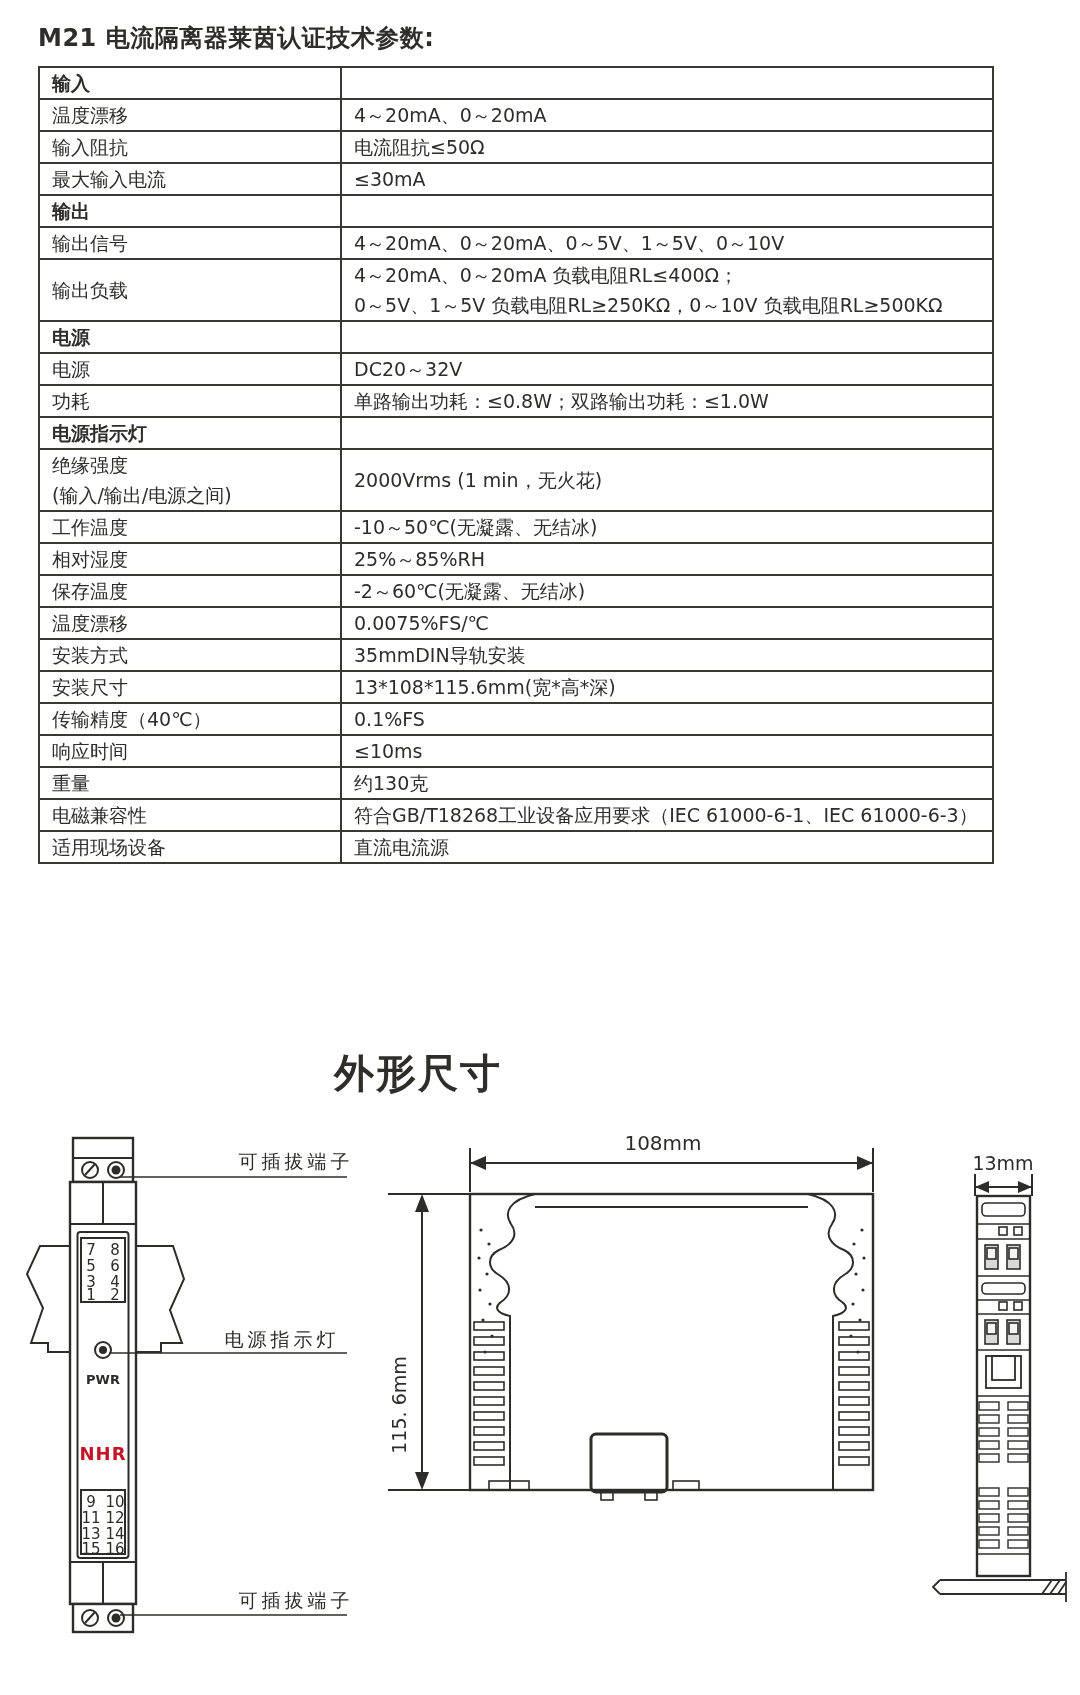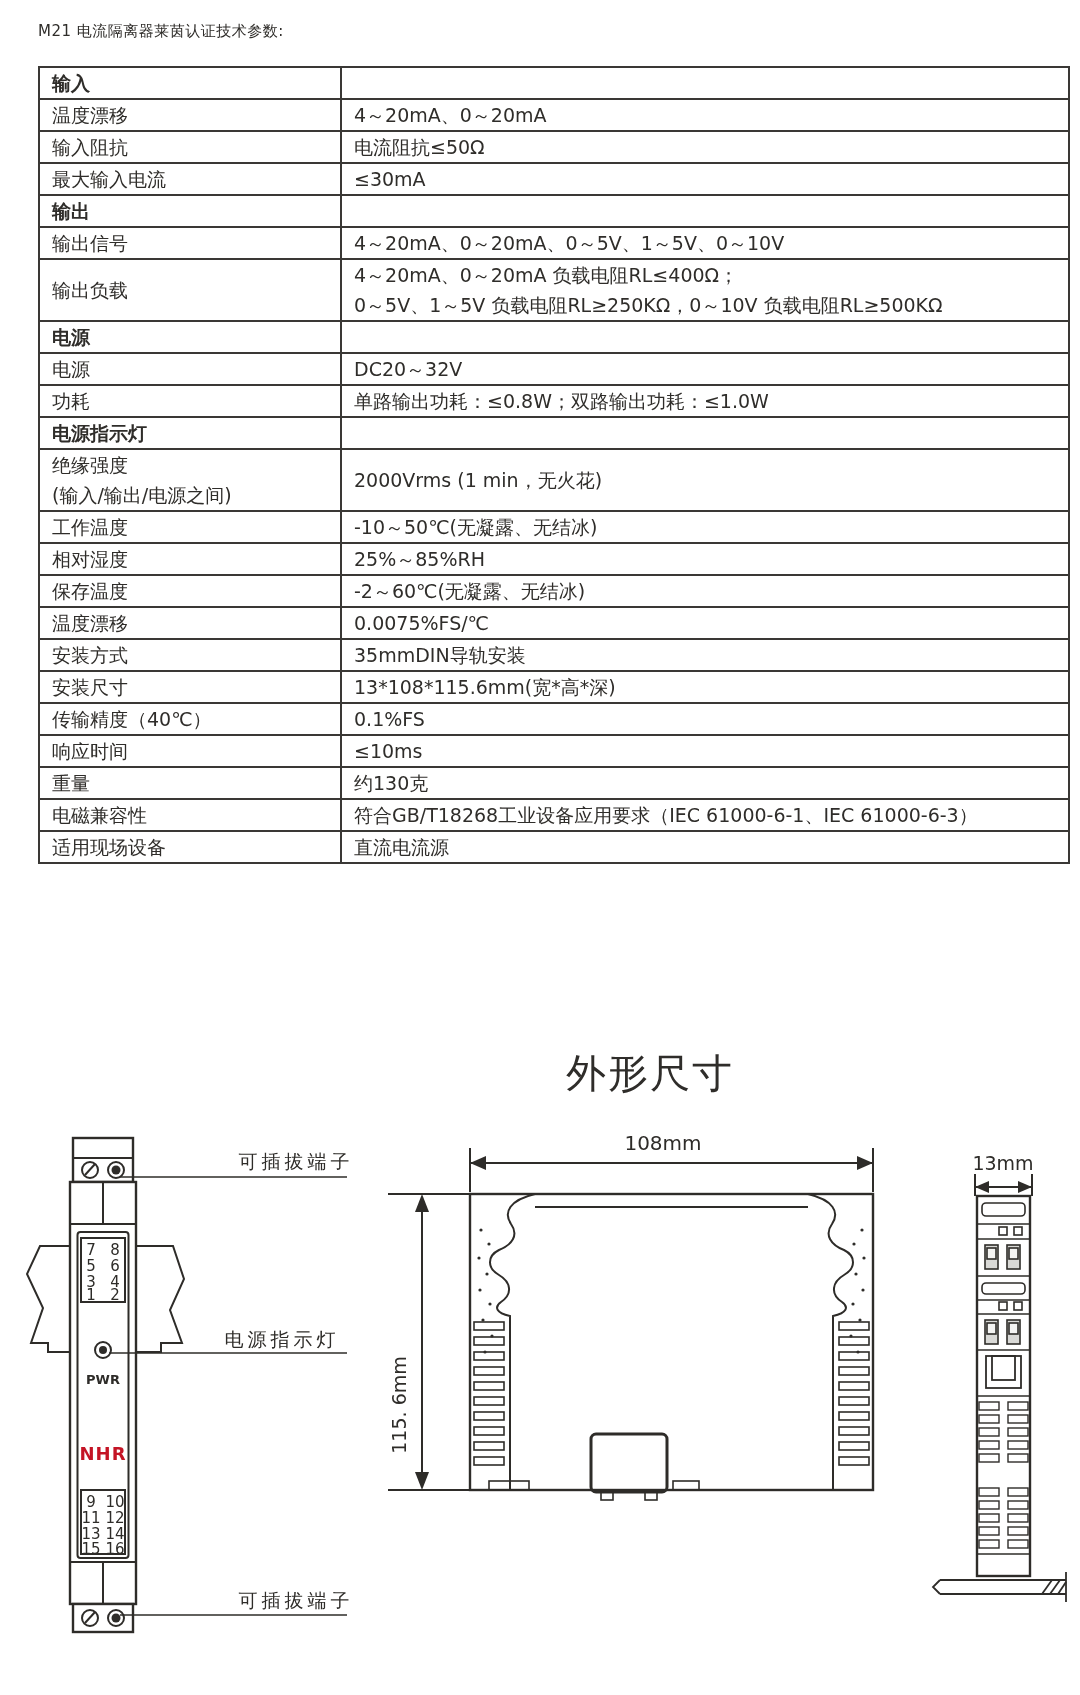--- a/index.html
+++ b/index.html
@@ -1,26 +1,26 @@
 <!DOCTYPE html>
 <html><head>
 <meta charset="utf-8">
 <style>
   html,body{margin:0;padding:0;background:#ffffff;}
   body{width:1080px;height:1695px;position:relative;overflow:hidden;
        font-family:"DejaVu Sans","Liberation Sans",sans-serif;color:#2f2d2a;}
   .page{position:absolute;inset:0;}
-  .doc-title{position:absolute;left:38px;top:22px;font-size:15px;font-weight:400;letter-spacing:0.5px;}
-  table.spec{position:absolute;left:38px;top:66px;width:1032px;border-collapse:collapse;table-layout:fixed;}
+  .doc-title{position:absolute;left:38px;top:22px;font-size:24px;font-weight:700;letter-spacing:0.5px;}
+  table.spec{position:absolute;left:38px;top:66px;width:956px;border-collapse:collapse;table-layout:fixed;}
   table.spec td{border:2px solid #3a3835;font-size:19px;line-height:30px;padding:0 12px;
                 vertical-align:middle;white-space:pre-line;}
   table.spec td.c1{width:276px;}
   tr.sec td.c1{font-weight:700;}
-  .outline-title{position:absolute;left:334px;top:1046px;width:400px;text-align:right;
-                 font-size:40px;font-weight:400;letter-spacing:2px;}
+  .outline-title{position:absolute;left:334px;top:1046px;width:400px;text-align:left;
+                 font-size:40px;font-weight:700;letter-spacing:2px;}
   svg.drawings{position:absolute;left:0;top:1040px;}
   svg text{font-family:"DejaVu Sans","Liberation Sans",sans-serif;}
 </style>
 </head>
 <body>
 
 <div class="page">
 
   <div class="doc-title">M21 电流隔离器莱茵认证技术参数:</div>
 

